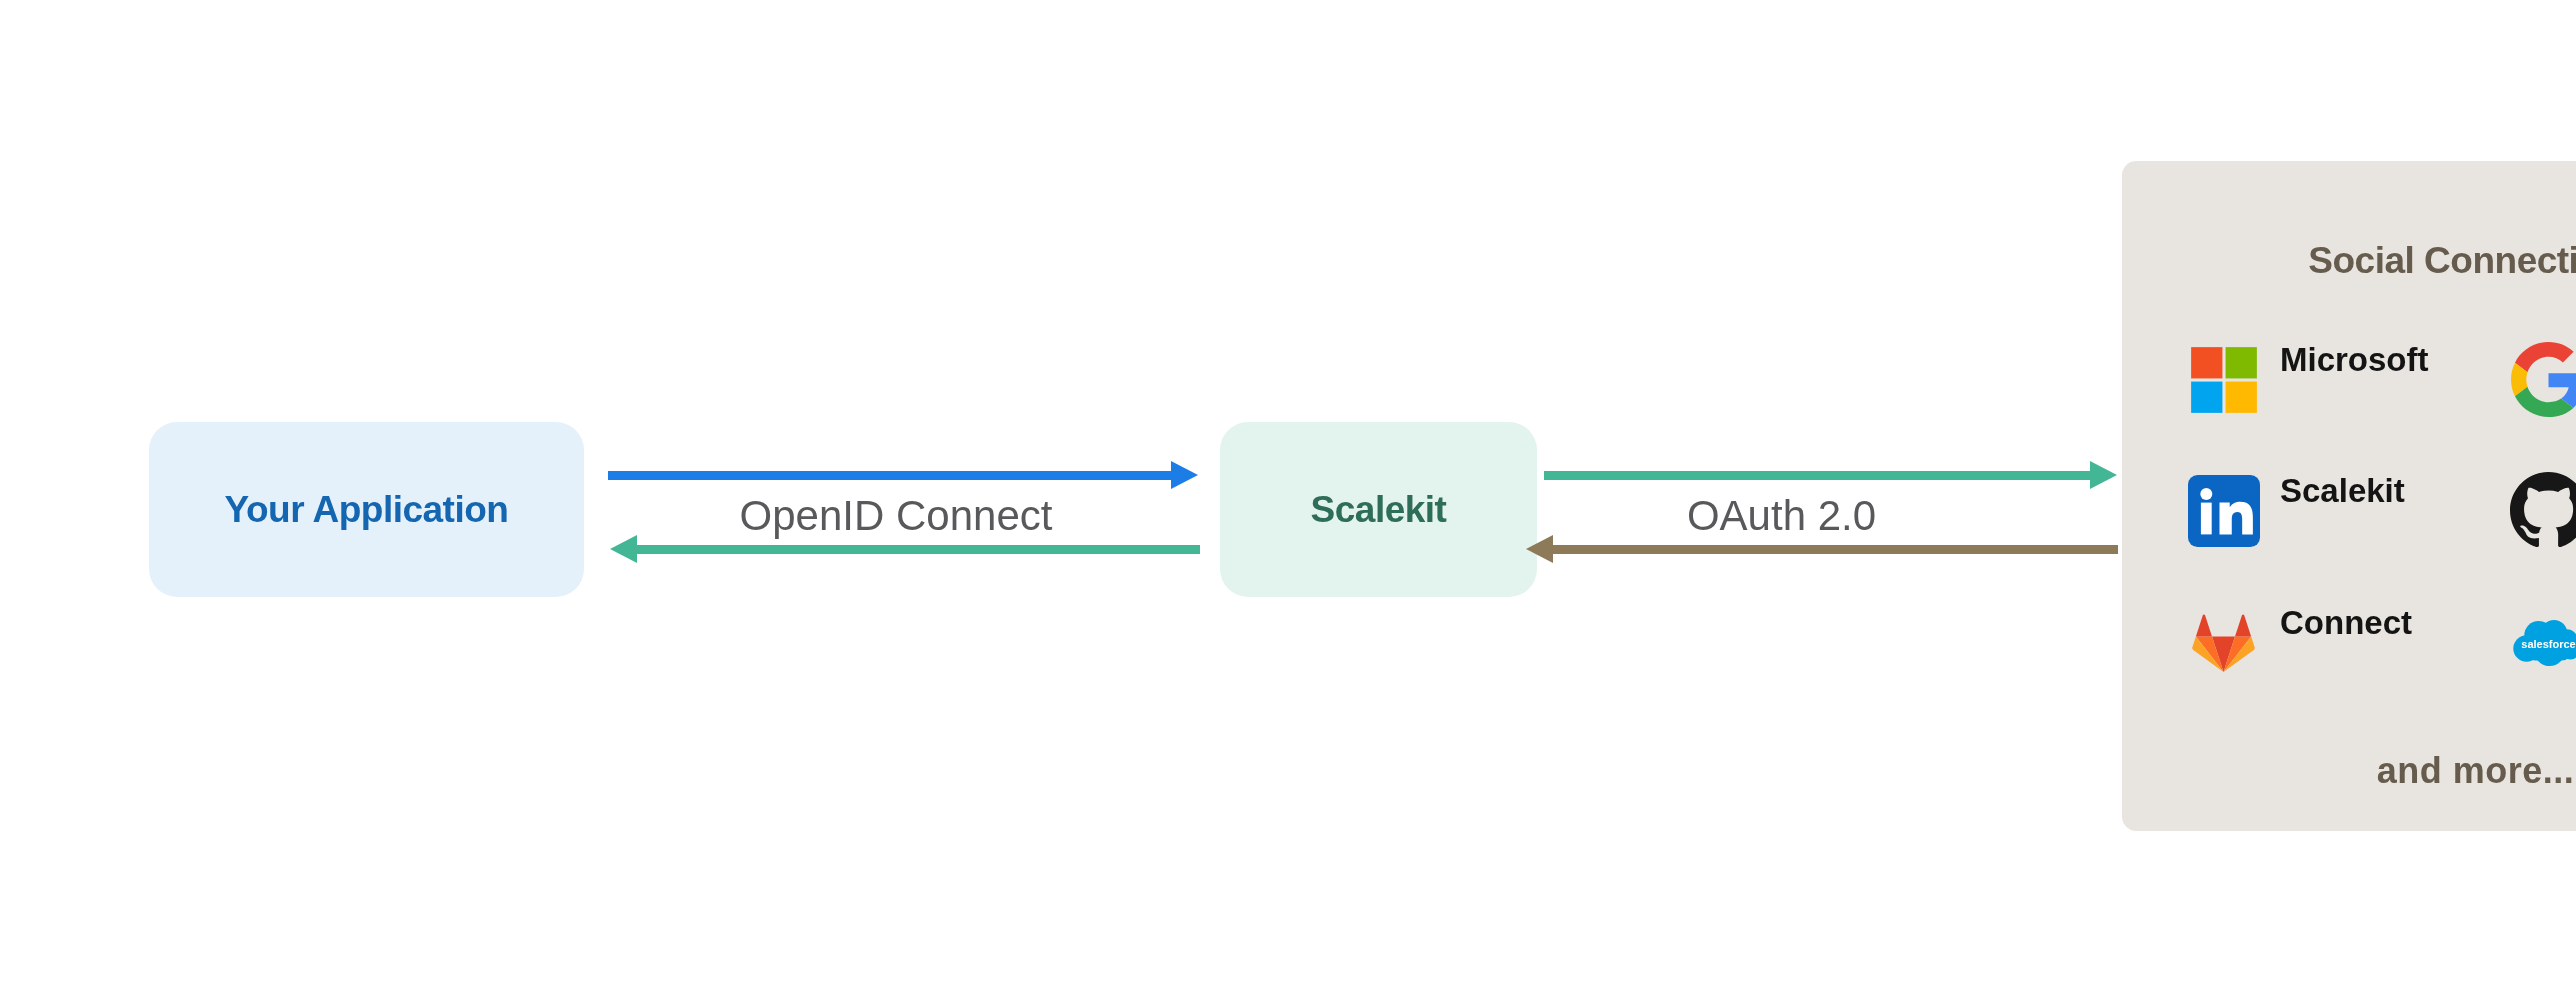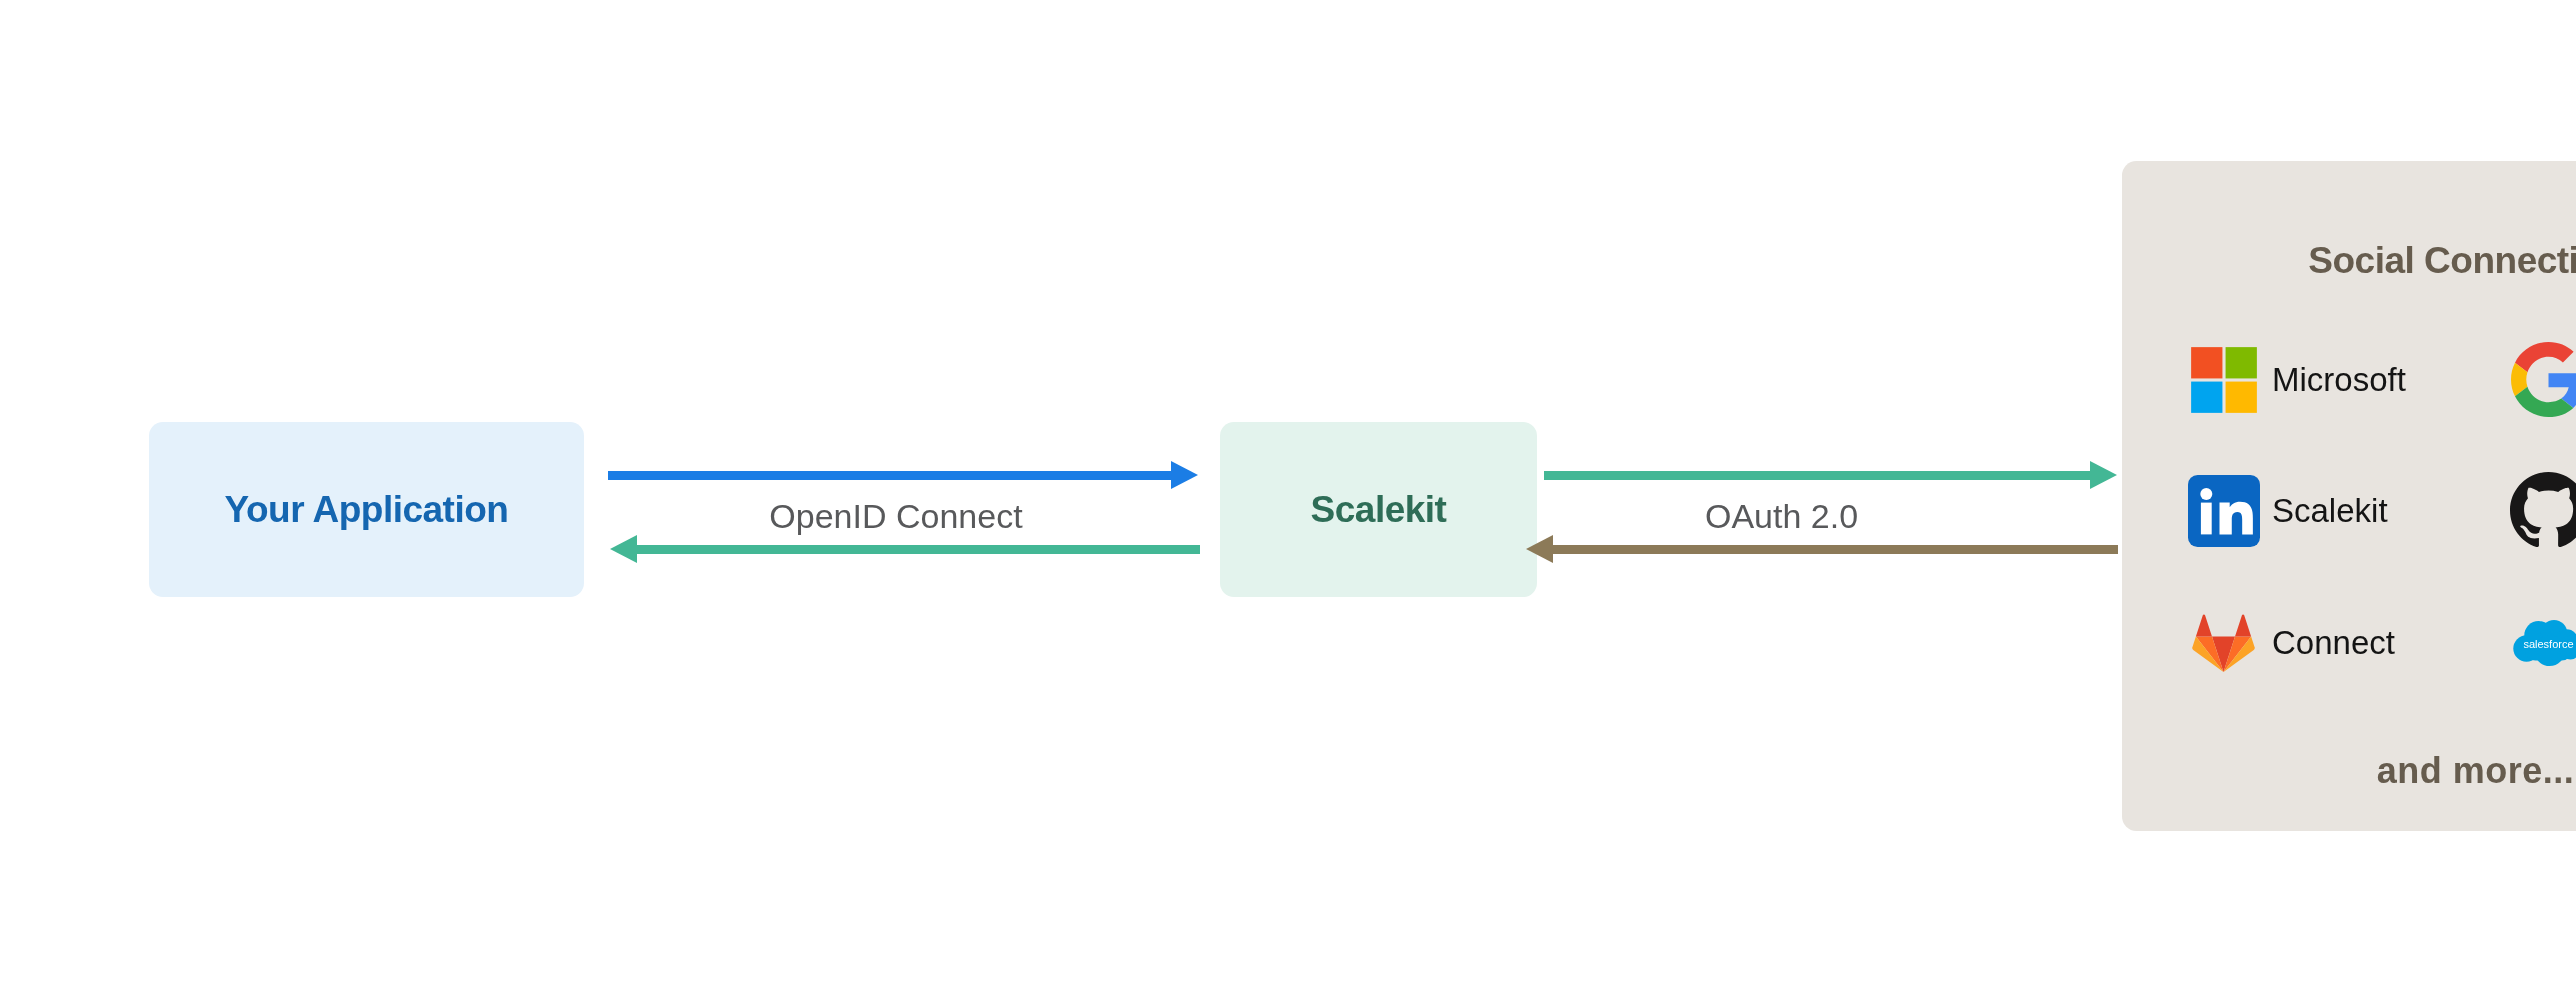--- a/index.html
+++ b/index.html
@@ -15,21 +15,21 @@
     font-family: "Liberation Sans", "DejaVu Sans", sans-serif;
   }
   .canvas {
     position: absolute;
     inset: 0;
   }
 
   
   .node {
     position: absolute;
-    border-radius: 14px;
+    border-radius: 28px;
     display: flex;
     align-items: center;
     justify-content: center;
     text-align: center;
   }
   .node .node-label {
     font-weight: 700;
     font-size: 37px;
     letter-spacing: -0.5px;
   }
@@ -73,21 +73,21 @@
   .arrow-openid-req  { color: var(--arrow-blue);  left: 608px; top: 471px;  width: 563px; }
   .arrow-openid-res  { color: var(--arrow-teal);  left: 637px; top: 545px; width: 563px; }
   .arrow-oauth-req   { color: var(--arrow-teal);  left: 1544px; top: 471px;  width: 546px; }
   .arrow-oauth-res   { color: var(--arrow-brown); left: 1553px; top: 545px; width: 565px; }
 
   .flow-label {
     position: absolute;
     height: 46px;
     line-height: 46px;
     text-align: center;
-    font-size: 34px;
+    font-size: 42px;
     color: var(--flow-label-text);
     letter-spacing: 0px;
   }
   .flow-label-1 { left: 592px; top: 493px; width: 608px; }
   .flow-label-2 { left: 1493px; top: 493px; width: 577px; }
 
   
   .panel {
     position: absolute;
     left: 2122px; top: 161px; width: 707px; height: 670px;
@@ -109,22 +109,23 @@
     font-weight: 700;
     letter-spacing: -0.5px;
     color: var(--panel-title-text);
   }
   .panel-title { top: 76px; }
 
   .item {
     position: absolute;
     height: 77px;
     display: flex;
-    align-items: center;
-    gap: 10px;
+    align-items: flex-start;
+    gap: 18px;
+    font-weight: bold;
   }
   .item .icon {
     width: 77px;
     height: 77px;
     display: flex;
     align-items: center;
     justify-content: center;
     flex: 0 0 auto;
   }
   .item .icon svg { display: block; }

